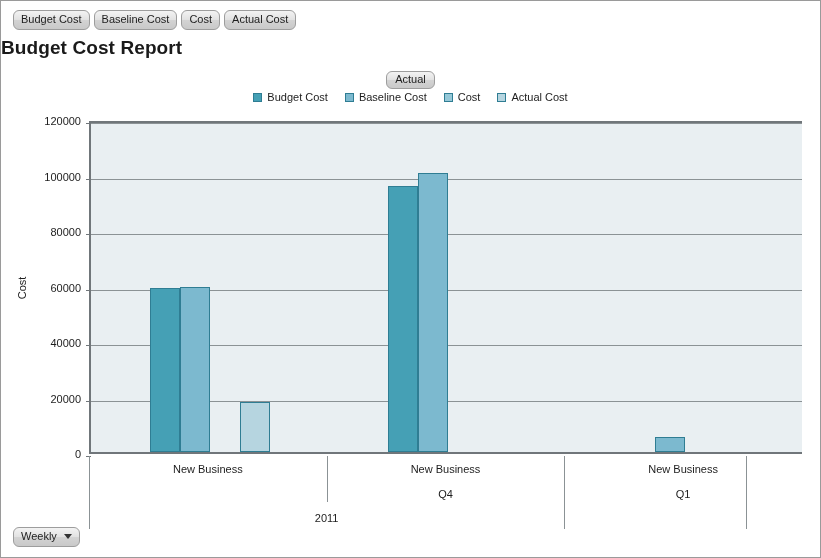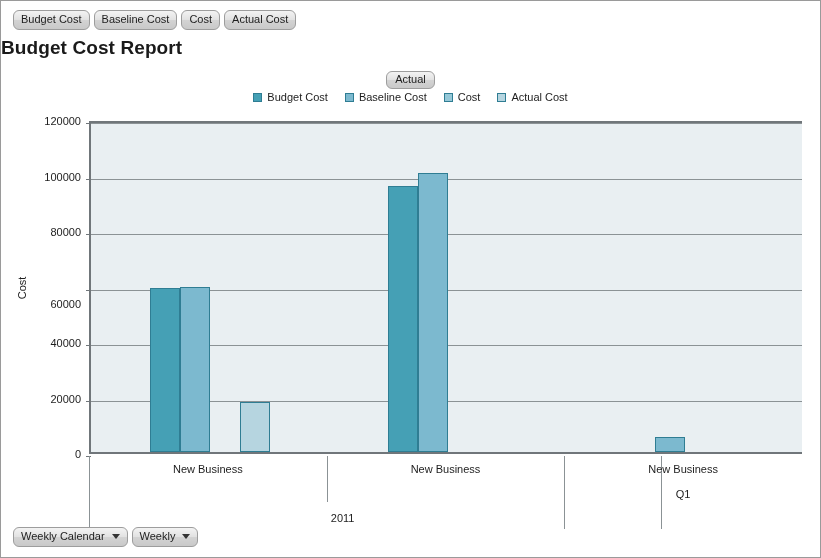--- a/index.html
+++ b/index.html
@@ -167,21 +167,21 @@
     bottom: 0;
     border: 1px solid #2f7d93;
     box-sizing: border-box;
   }
 
   
   #cat-axis {
     position: absolute;
     left: 88px;
     top: 453px;
-    width: 573px;
+    width: 658px;
     height: 75px;
   }
   .cat-group {
     position: absolute;
     top: 0;
     bottom: 0;
     text-align: center;
   }
   .cat-l1 {
     position: absolute;
@@ -279,21 +279,21 @@
       <div class="legend-item">
         <span class="legend-swatch" style="background: rgb(182, 213, 224);"></span>
         <span>Actual Cost</span>
       </div>
     </div>
 
   <div id="ytick-labels">
       <div class="ytick-label" style="top: 333px;">0</div>
       <div class="ytick-label" style="top: 277.5px; margin-left: 25px;">20000</div>
       <div class="ytick-label" style="top: 222px;">40000</div>
-      <div class="ytick-label" style="top: 166.5px; margin-top: 16px;">60000</div>
+      <div class="ytick-label" style="top: 166.5px;">60000</div>
       <div class="ytick-label" style="top: 111px;">80000</div>
       <div class="ytick-label" style="top: 55.5px;">100000</div>
       <div class="ytick-label" style="top: 0px;">120000</div>
     </div>
 
   <div id="yaxis-title">
     <span>Cost</span>
   </div>
 
   <div id="plot-frame">
@@ -319,35 +319,32 @@
     </div>
 
   <div id="cat-axis">
     <div id="cat-axis-left-edge"></div>
     <div id="cat-axis-right-edge"></div>
   <div class="cat-group" style="left: 0px; width: 237.667px;">
         <div class="cat-l1">New Business</div>
       </div>
       <div class="cat-group" style="left: 237.667px; width: 237.667px;">
         <div class="cat-l1">New Business</div>
+        <div class="cat-l2">Q4</div>
       </div>
       <div class="sep-inner" style="left: 237.667px;"></div>
       <div class="cat-group" style="left: 475.333px; width: 237.667px;">
         <div class="cat-l1">New Business</div>
         <div class="cat-l2">Q1</div>
       </div>
       <div class="sep-inner" style="left: 475.333px;"></div>
-      <div class="year-group" style="left: 0px; width: 475.333px; padding-left: 16px;">2011</div>
+      <div class="year-group" style="left: 0px; width: 475.333px;">2011</div>
       <div class="sep-outer" style="left: 475.333px;"></div>
     </div>
 
   <div class="pill-row" id="bottom-tags">
-      <span class="pill">
-        <span>Weekly Calendar</span>
-        <span class="caret"></span>
-      </span>
       <span class="pill">
         <span>Weekly</span>
         <span class="caret"></span>
       </span>
     </div>
 
 </div>
 
 </body></html>

